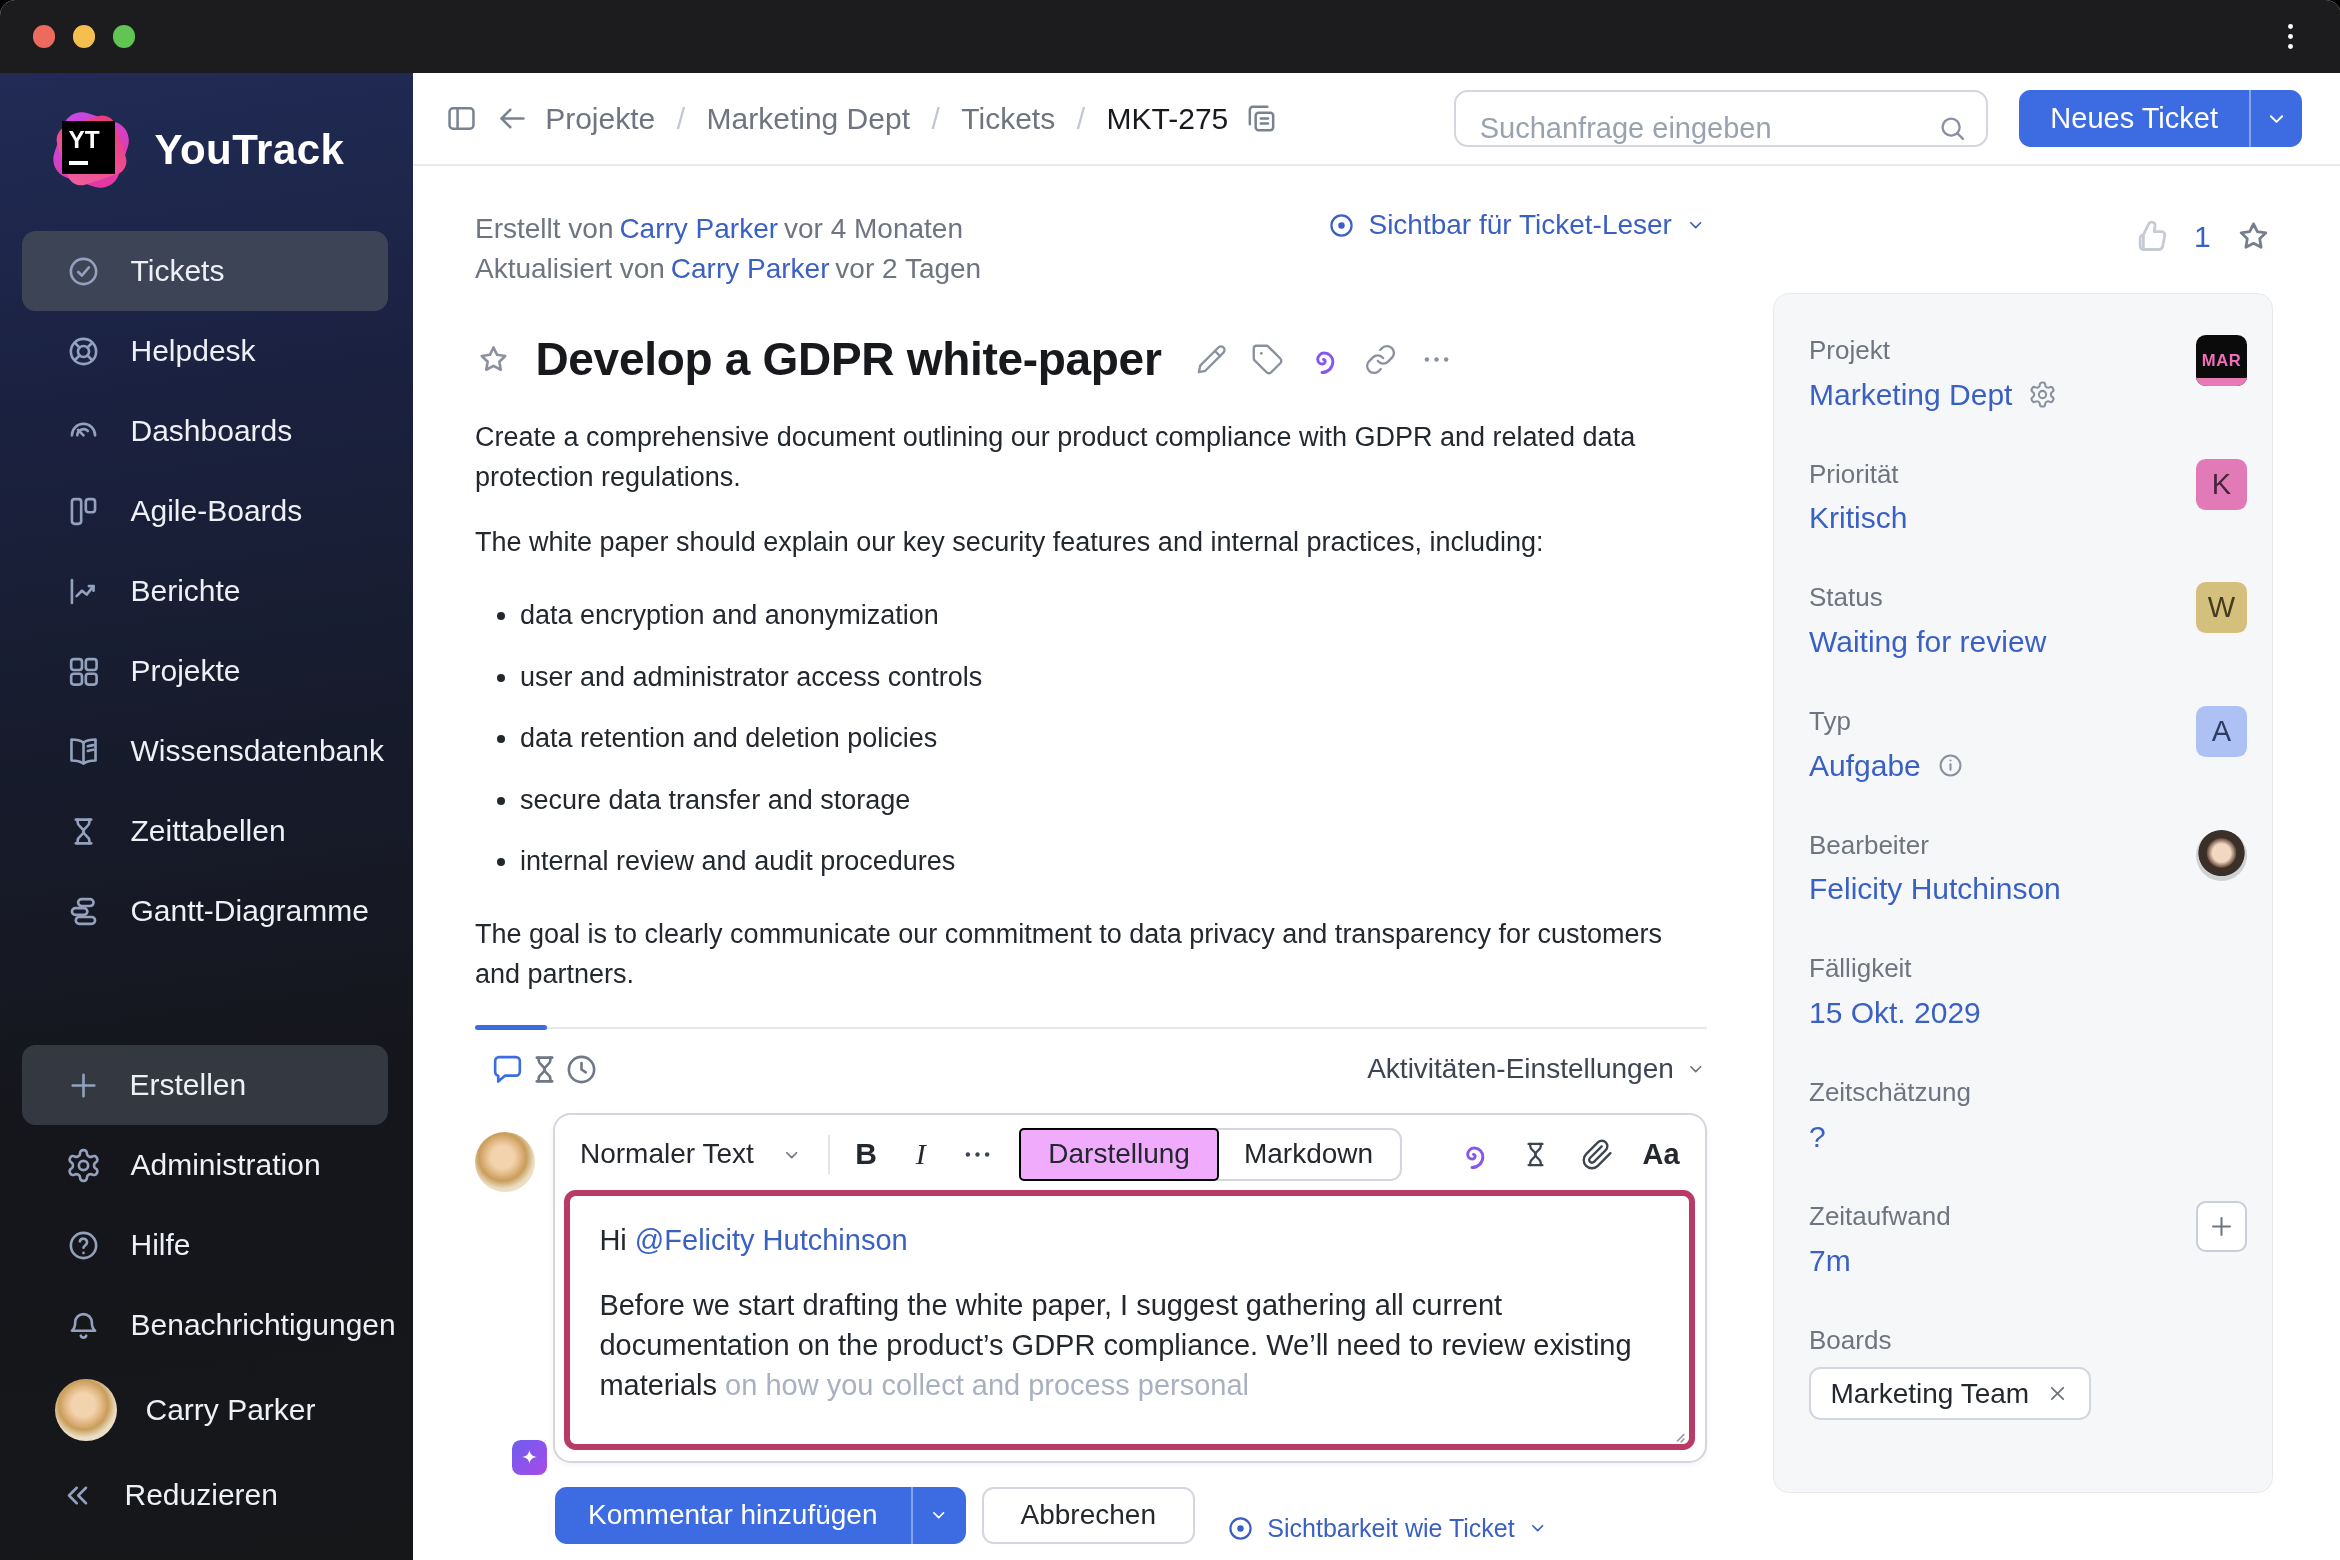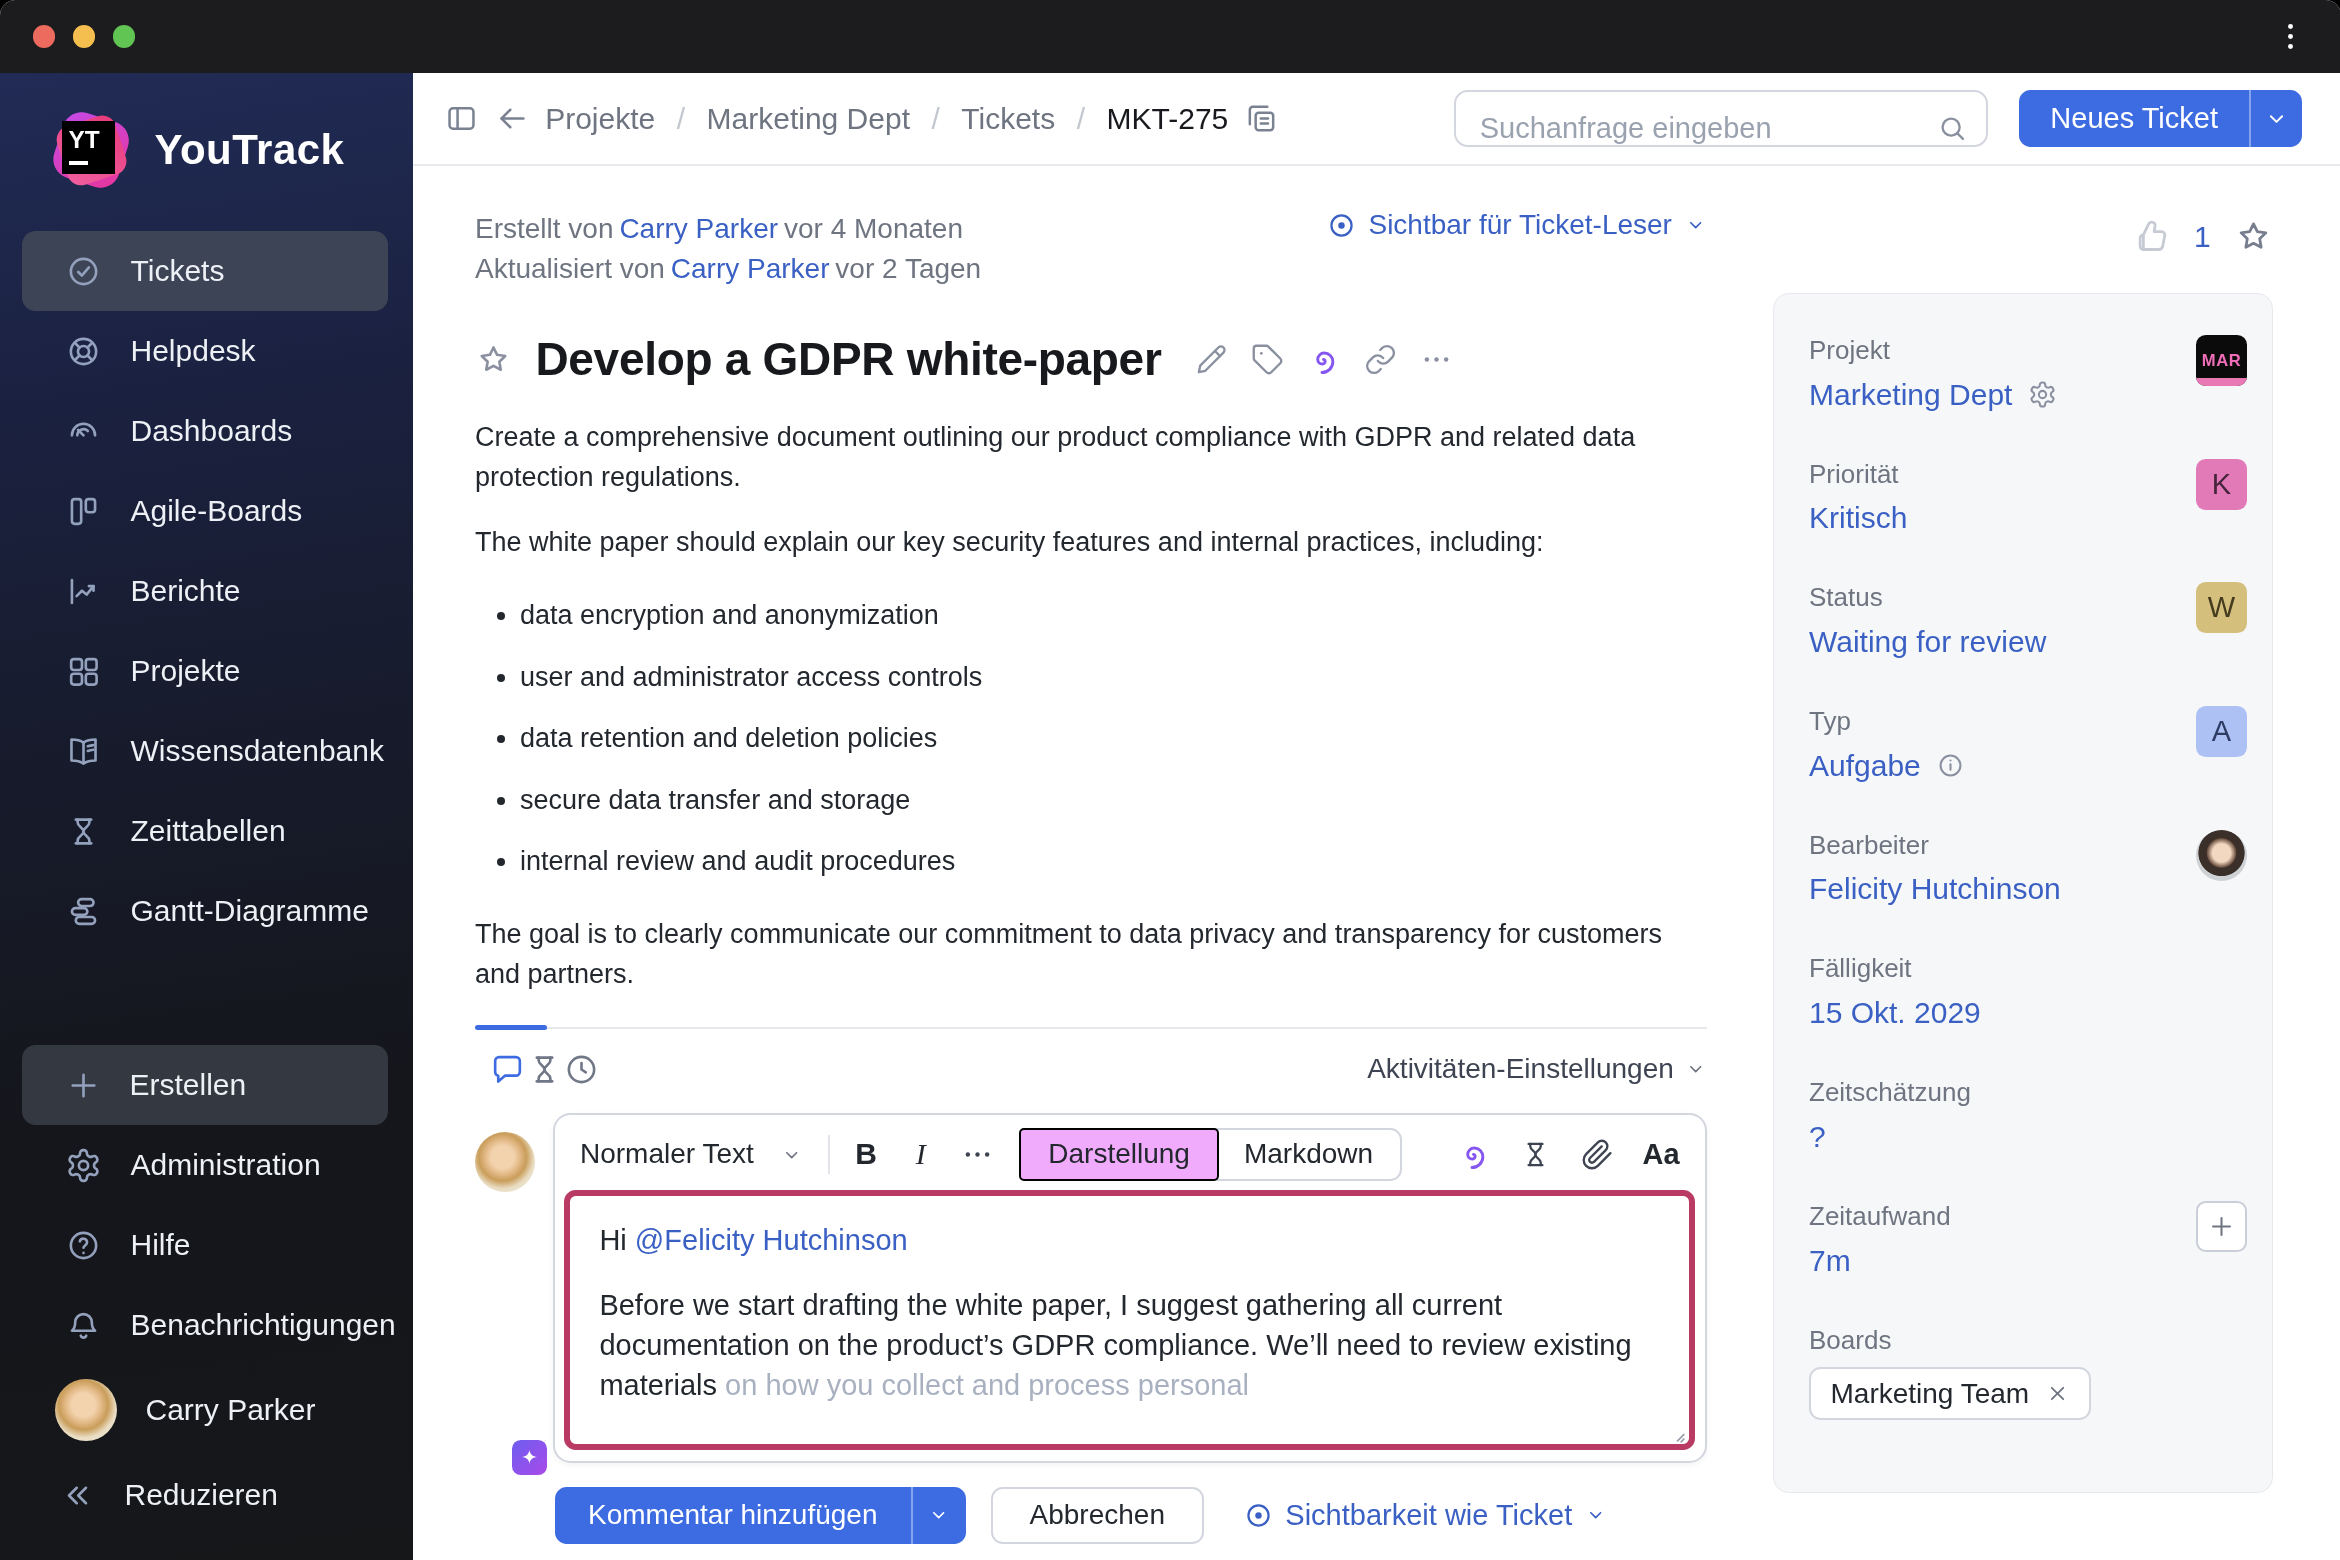--- a/index.html
+++ b/index.html
@@ -107,27 +107,27 @@
   .ed-right .ic { width:33px; height:33px; color:#3e4452; cursor:pointer; }
   .ed-right .ic.ai { color:#8557f0; }
   .ed-aa { font-size:29px; font-weight:600; cursor:pointer; }
 
   .ed-content { border:6.8px solid #b93a63; border-radius:11.7px; margin-top:3.9px; padding:23.4px 29px 39px; font-size:29px; line-height:40px; color:#23272e; position:relative; }
   .ed-content .mention { color:#3a60c4; text-decoration:none; cursor:pointer; }
   .ed-content p + p { margin-top:25px; }
   .ghost { color:#a9b1c1; }
   .grip { position:absolute; right:0; bottom:-2px; width:25px; height:25px; color:#9aa0ab; }
 
-  .btns-row { display:flex; align-items:center; gap:25px; margin-top:23.4px; padding-left:80px; }
+  .btns-row { display:flex; align-items:flex-end; gap:16px; margin-top:23.4px; padding-left:80px; }
   .submit { display:flex; align-items:center; height:57px; background:#3d6ce2; border-radius:11.7px; color:#fff; font-size:28px; cursor:pointer; }
   .submit .lbl { padding:0 33px; }
   .submit .split { width:2px; height:57px; background:rgba(255,255,255,.38); }
   .submit .nt-chev { width:53px; }
   .btn-plain { height:57px; padding:0 37px; border:2px solid #d3d6de; border-radius:11.7px; background:#fff; font-size:28px; color:#23272e; font-family:inherit; cursor:pointer; display:flex; align-items:center; gap:15.6px; }
-  .vis2 { color:#3a60c4; font-size:29px; display:flex; align-items:center; gap:11.7px; margin-left:13.7px; cursor:pointer; }
+  .vis2 { color:#3a60c4; font-size:25px; display:flex; align-items:center; gap:11.7px; margin-left:13.7px; cursor:pointer; }
   .vis2 .ic { width:31px; height:31px; }
 
   
   .likes { display:flex; justify-content:flex-end; align-items:center; gap:23.4px; padding-top:51px; }
   .likes .thumb { width:39px; height:39px; color:#c6cad3; cursor:pointer; }
   .likes .count { font-size:30px; color:#3a60c4; }
   .likes .star { width:39px; height:39px; color:#767e8e; cursor:pointer; }
   .panel { margin-top:37px; background:#f6f7f9; border:1px solid #e7e9ed; border-radius:15.6px; padding:41px 25px 25px 35px; }
   .pf-row { display:flex; justify-content:space-between; align-items:flex-start; margin-bottom:47px; }
   .pf-label { font-size:26px; color:#6e7480; margin-bottom:11.7px; }

